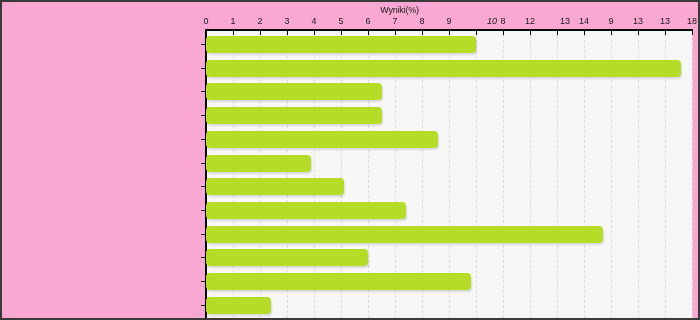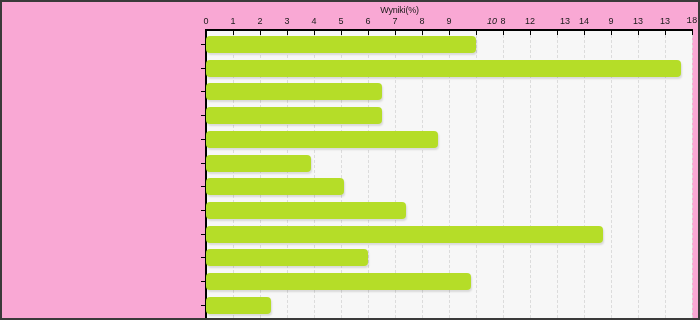--- a/index.html
+++ b/index.html
@@ -181,21 +181,21 @@
       <div class="xtick-label" style="left: 563px;">13</div>
       <div class="xtick" style="left: 582px;"></div>
       <div class="xtick-label" style="left: 582px;">14</div>
       <div class="xtick" style="left: 609px;"></div>
       <div class="xtick-label" style="left: 609px;">9</div>
       <div class="xtick" style="left: 636px;"></div>
       <div class="xtick-label" style="left: 636px;">13</div>
       <div class="xtick" style="left: 663px;"></div>
       <div class="xtick-label" style="left: 663px;">13</div>
       <div class="xtick" style="left: 690px;"></div>
-      <div class="xtick-label" style="left: 690px; font-family: Liberation Mono, monospace;">18</div>
+      <div class="xtick-label" style="left: 690px;">18</div>
     </div>
   <div id="rows-layer">
       <div class="row" style="top: 31px;">
         <div class="ytick" style="top: 11px;"></div>
         <div class="bar-wrap">
           <div class="bar" title="jest to moja słaba strona: 10" style="width: 270px; background: rgb(181, 221, 40);"></div>
         </div>
       </div>
       <div class="row" style="top: 54.7px;">
         <div class="ytick" style="top: 11px;"></div>

